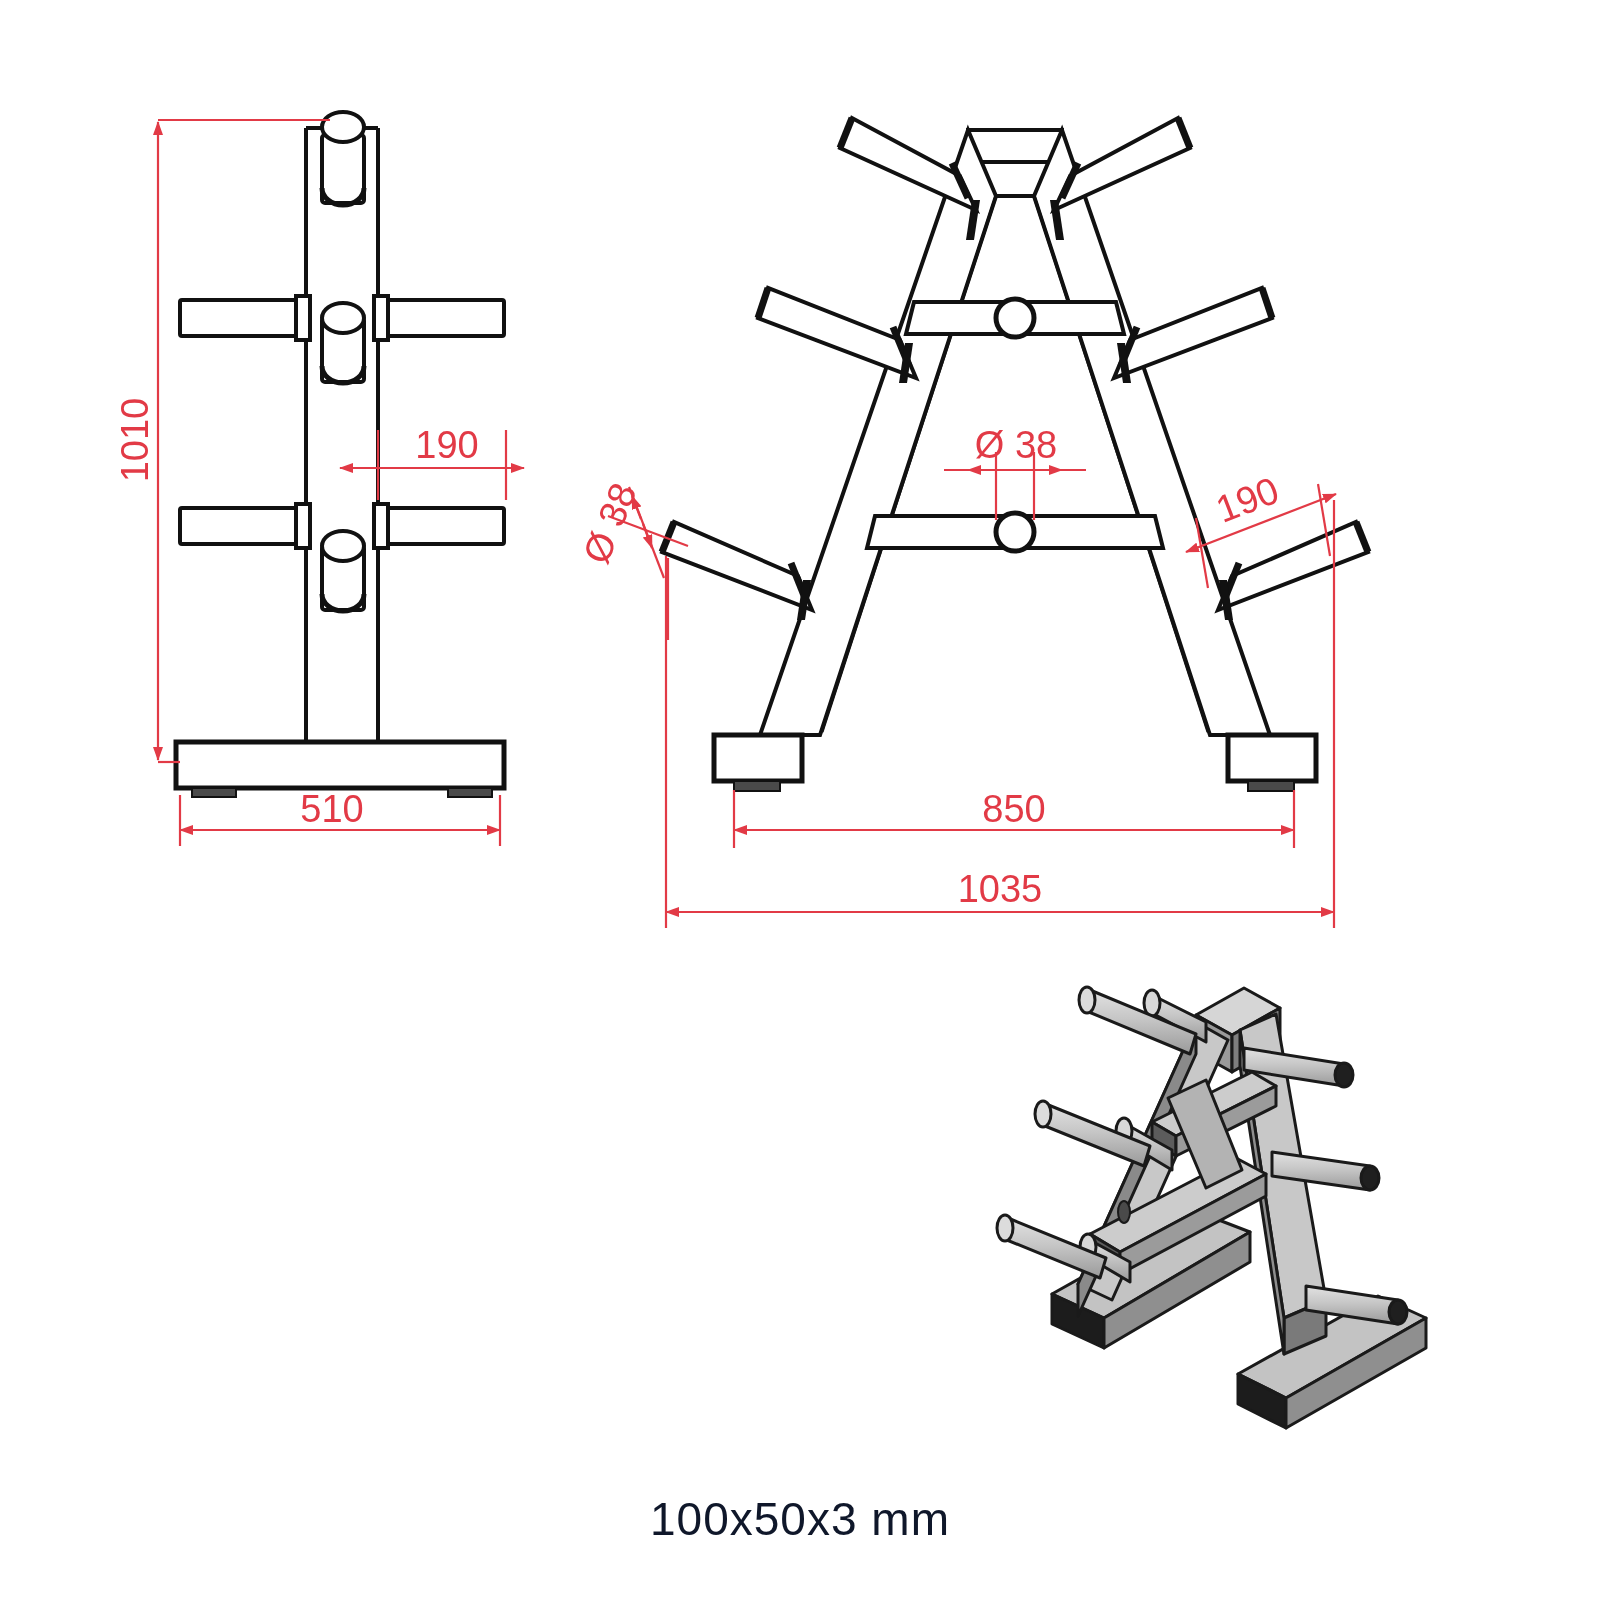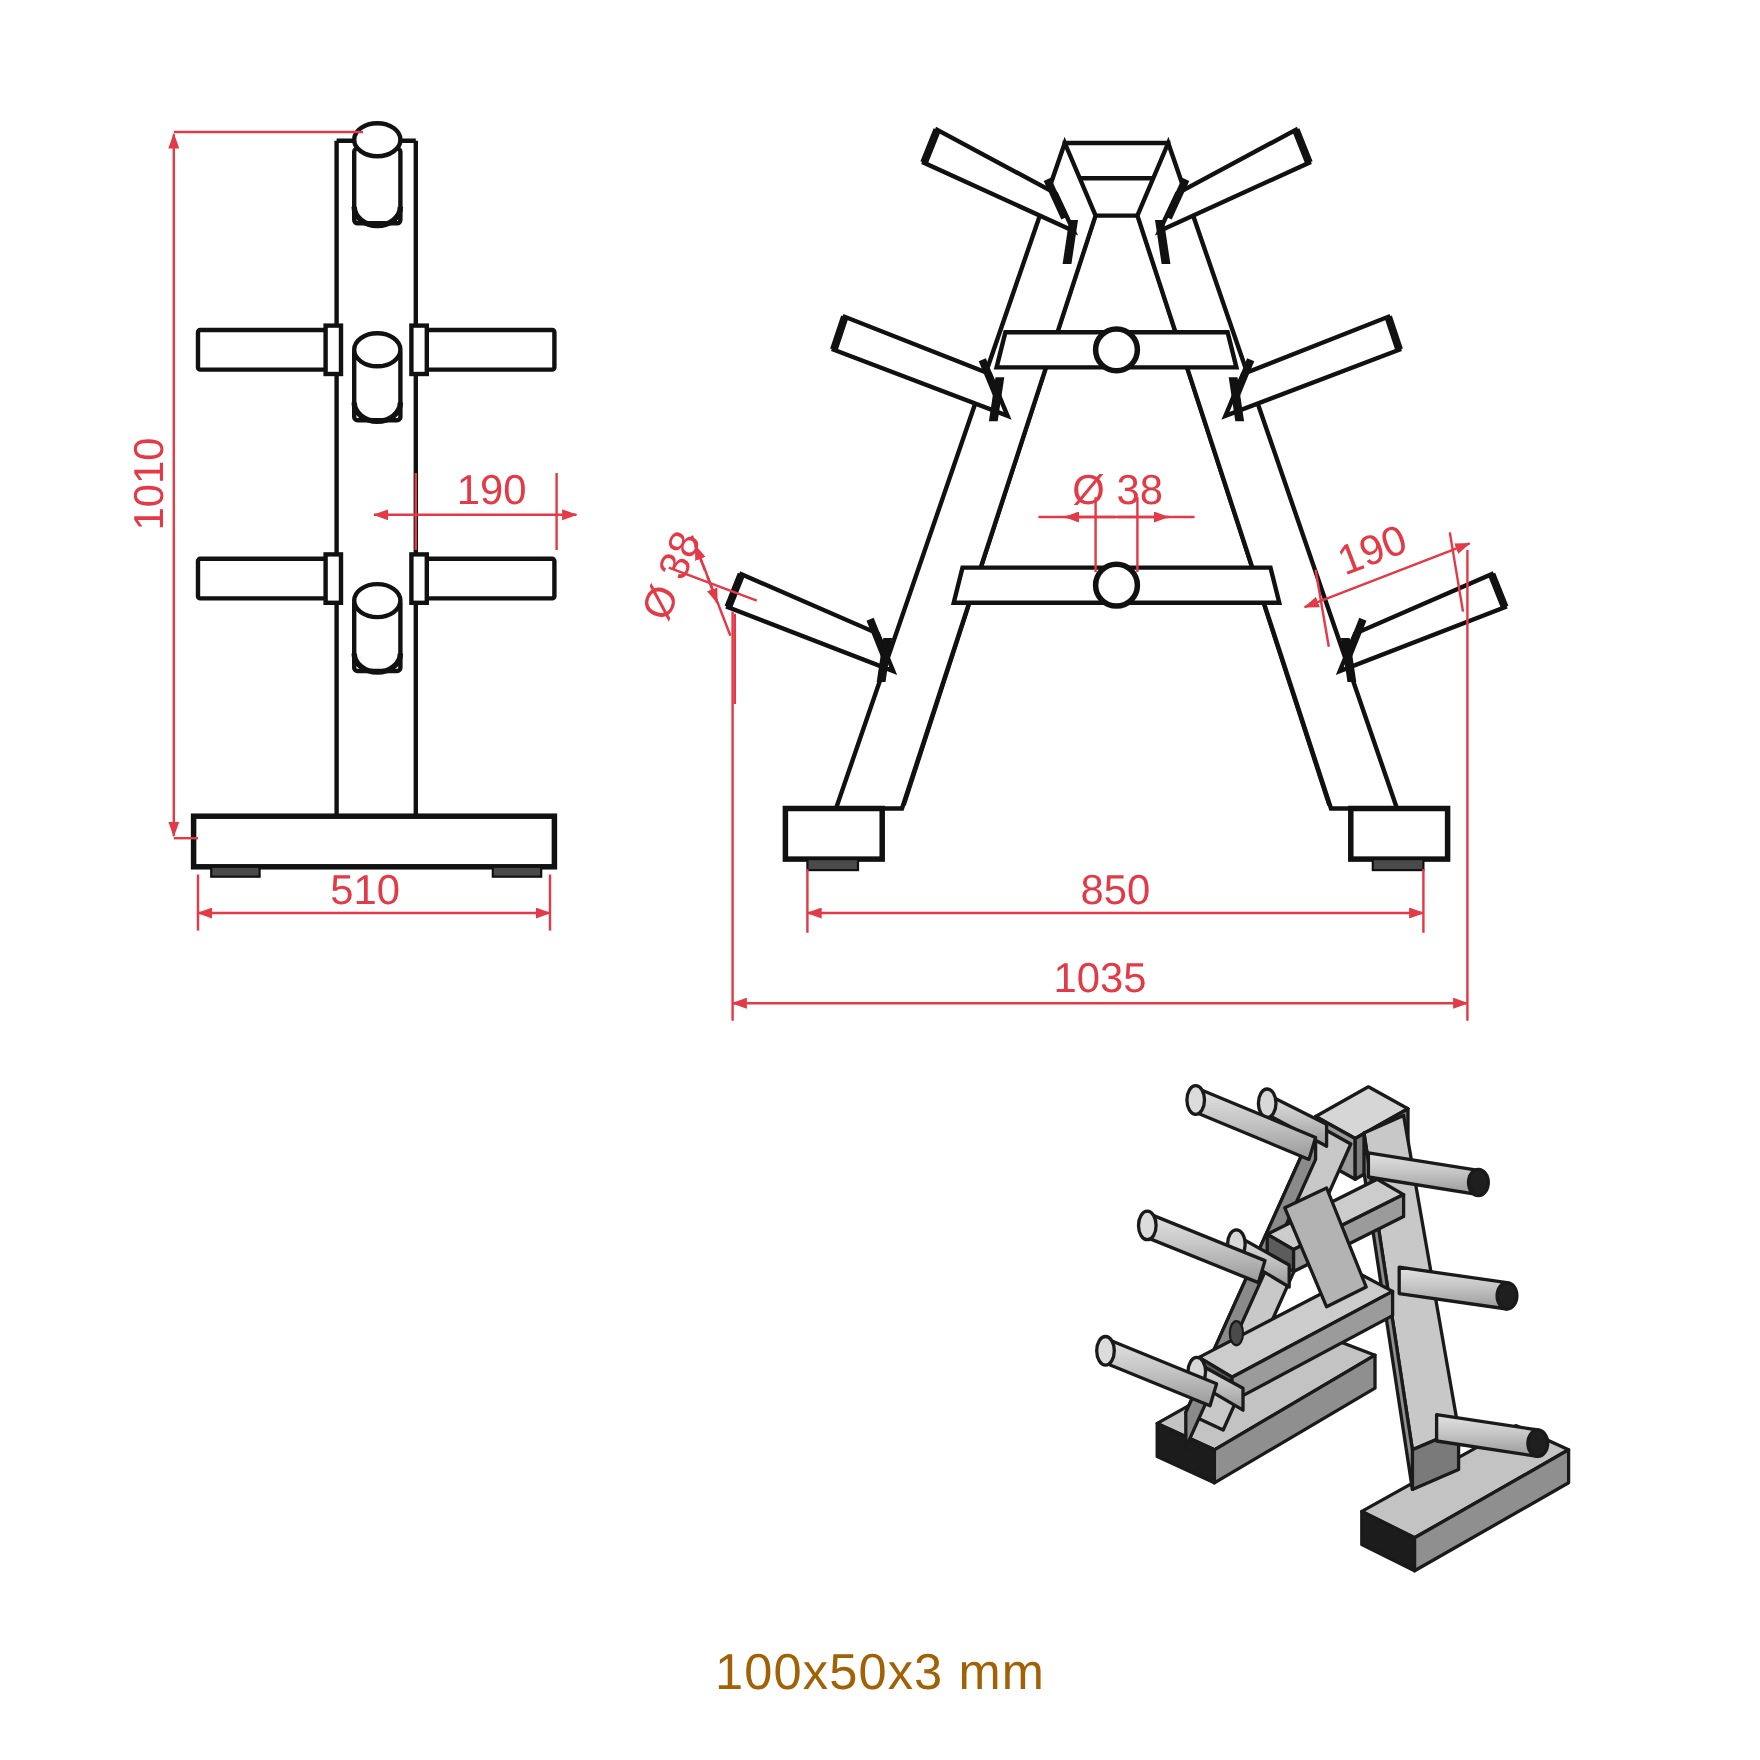--- a/index.html
+++ b/index.html
@@ -2,21 +2,21 @@
 <html><head>
 <meta charset="utf-8">
 <style>
   html,body{margin:0;padding:0;background:#ffffff;}
   body{width:1600px;height:1600px;position:relative;overflow:hidden;
        font-family:"Liberation Sans", sans-serif;}
   #stage{position:absolute;left:0;top:0;width:1600px;height:1600px;}
   svg{display:block;}
   .dimtxt{font-family:"Liberation Sans", sans-serif;}
   #material-note{position:absolute;left:0;top:1492px;width:1600px;text-align:center;
-      font-size:46px;color:#a16207;font-family:"Liberation Sans", sans-serif;
+      font-size:46px;color:#0f172a;font-family:"Liberation Sans", sans-serif;
       letter-spacing:1px;font-weight:300;}
 </style>
 </head>
 <body>
 
 <div id="stage">
 
   <svg width="1600" height="1600" viewBox="0 0 1600 1600">
     <defs>
       <marker id="ar" markerWidth="14" markerHeight="10" refX="13" refY="5" orient="auto" markerUnits="userSpaceOnUse">

